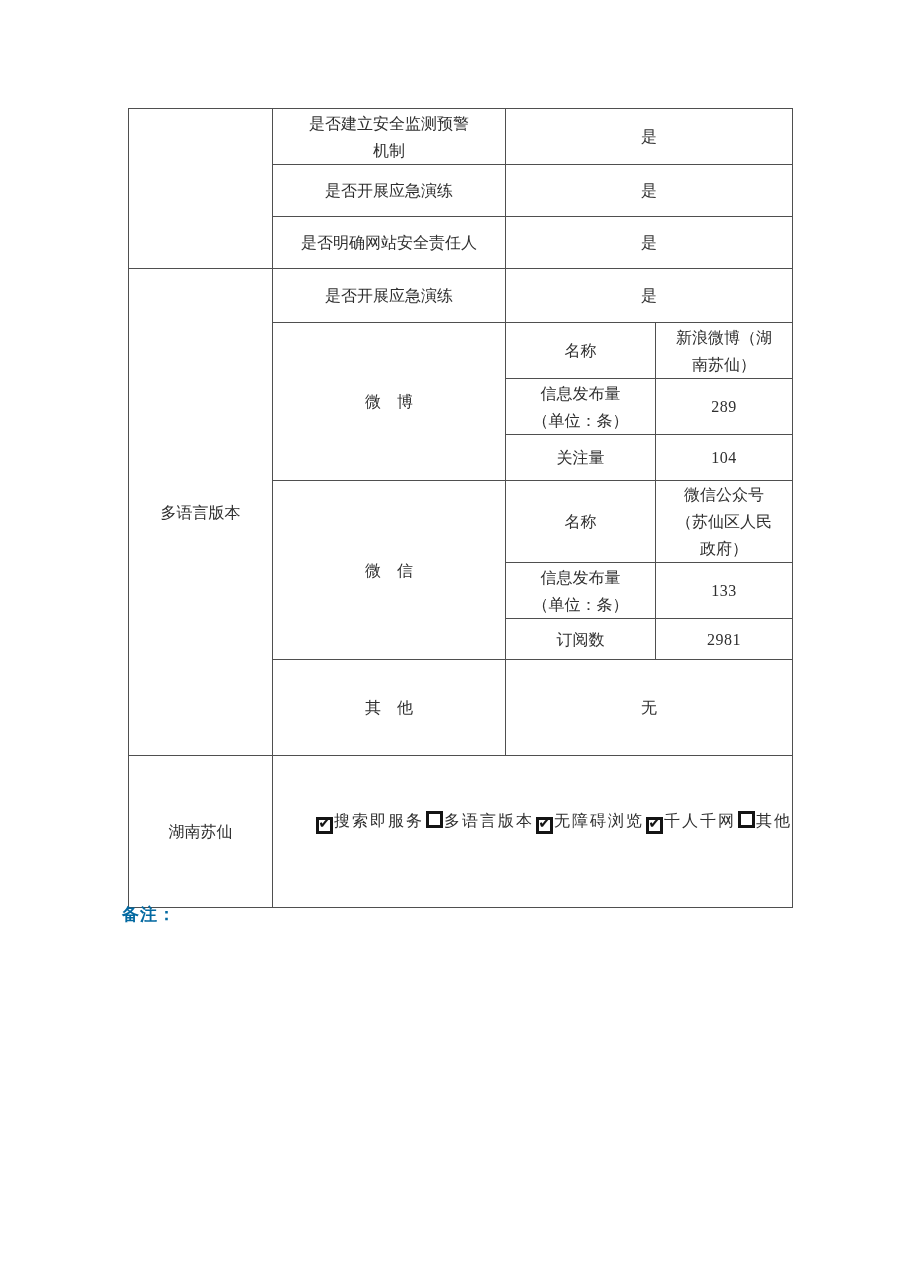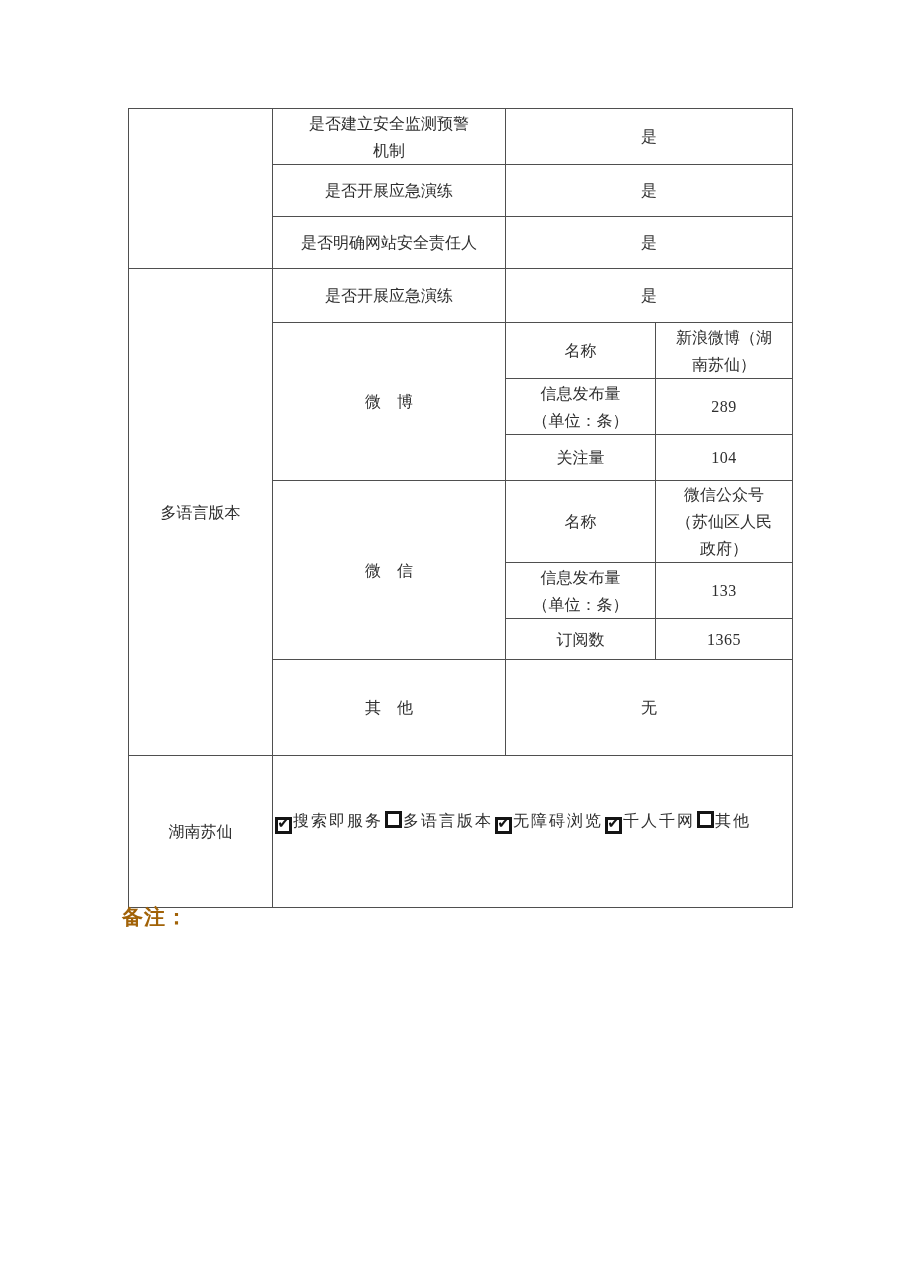--- a/index.html
+++ b/index.html
@@ -40,39 +40,39 @@
   
   td.q-wrap   { padding: 0 36px; }   
   td.q-plain  { padding: 12px 26px; }
   td.f-cell   { padding: 0 25px; }   
   td.v-cell   { padding: 0 16px; }   
   td.num-cell { letter-spacing: 0.5px; }
   
   .cb-line {
     position: relative; top: -11px;
     letter-spacing: 2px; white-space: nowrap;
-    text-align: left; font-size: 16px;
+    text-align: right; font-size: 16px;
   }
   .cb-item { display: inline; }
   .cb {
     display: inline-flex; align-items: center; justify-content: center;
     width: 17px; height: 17px;
     border: 3px solid #141414;
     vertical-align: -2px; margin: 0 1px 0 2px;
     letter-spacing: 0;
   }
   .cb[data-checked="true"]::after {
     content: "✔";
     font-family: "DejaVu Sans", sans-serif;
     font-size: 15px; font-weight: 700; color: #141414;
     margin-top: -3px;
   }
   .remarks {
     position: absolute; left: 122px; top: 903px;
-    font-size: 21px; font-weight: 700; color: #a16207;
+    font-size: 17px; font-weight: 700; color: #0369a1;
     letter-spacing: 1px;
   }
   .page-number {
     position: absolute; left: 0; top: 1181px; width: 916px;
     text-align: center; font-size: 19px; color: #1d1d1d;
   }
 </style>
 </head>
 <body>
 
@@ -125,21 +125,21 @@
       <td rowspan="3">微　信</td>
       <td class="f-cell">名称</td>
       <td class="v-cell">微信公众号（苏仙区人民政府）</td>
     </tr>
     <tr class="r9">
       <td class="f-cell">信息发布量（单位：条）</td>
       <td class="v-cell num-cell">133</td>
     </tr>
     <tr class="r10">
       <td class="f-cell">订阅数</td>
-      <td class="v-cell num-cell">1365</td>
+      <td class="v-cell num-cell">2981</td>
     </tr>
 
     <tr class="r11">
       <td>其　他</td>
       <td colspan="2">无</td>
     </tr>
 
     <tr class="r12">
       <td>湖南苏仙</td>
       <td colspan="3">

